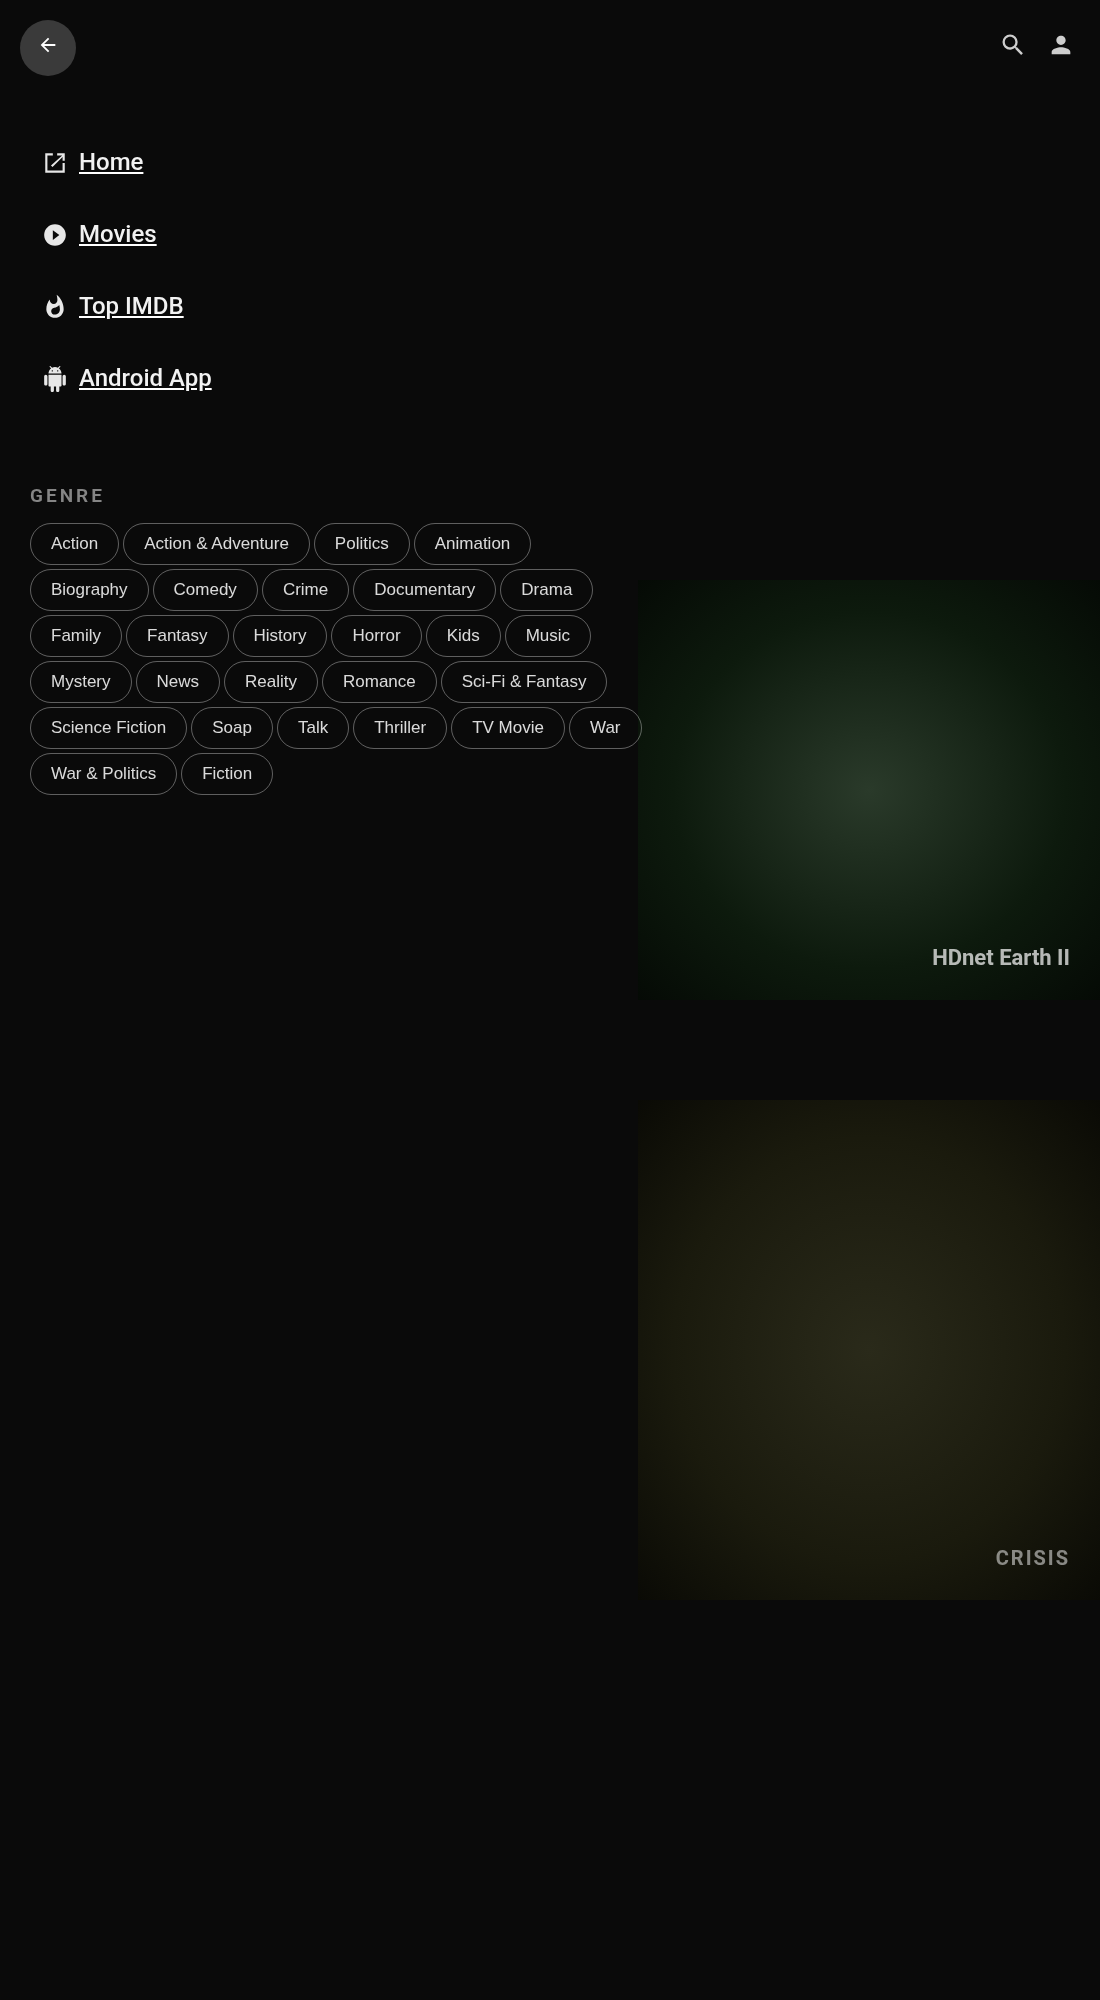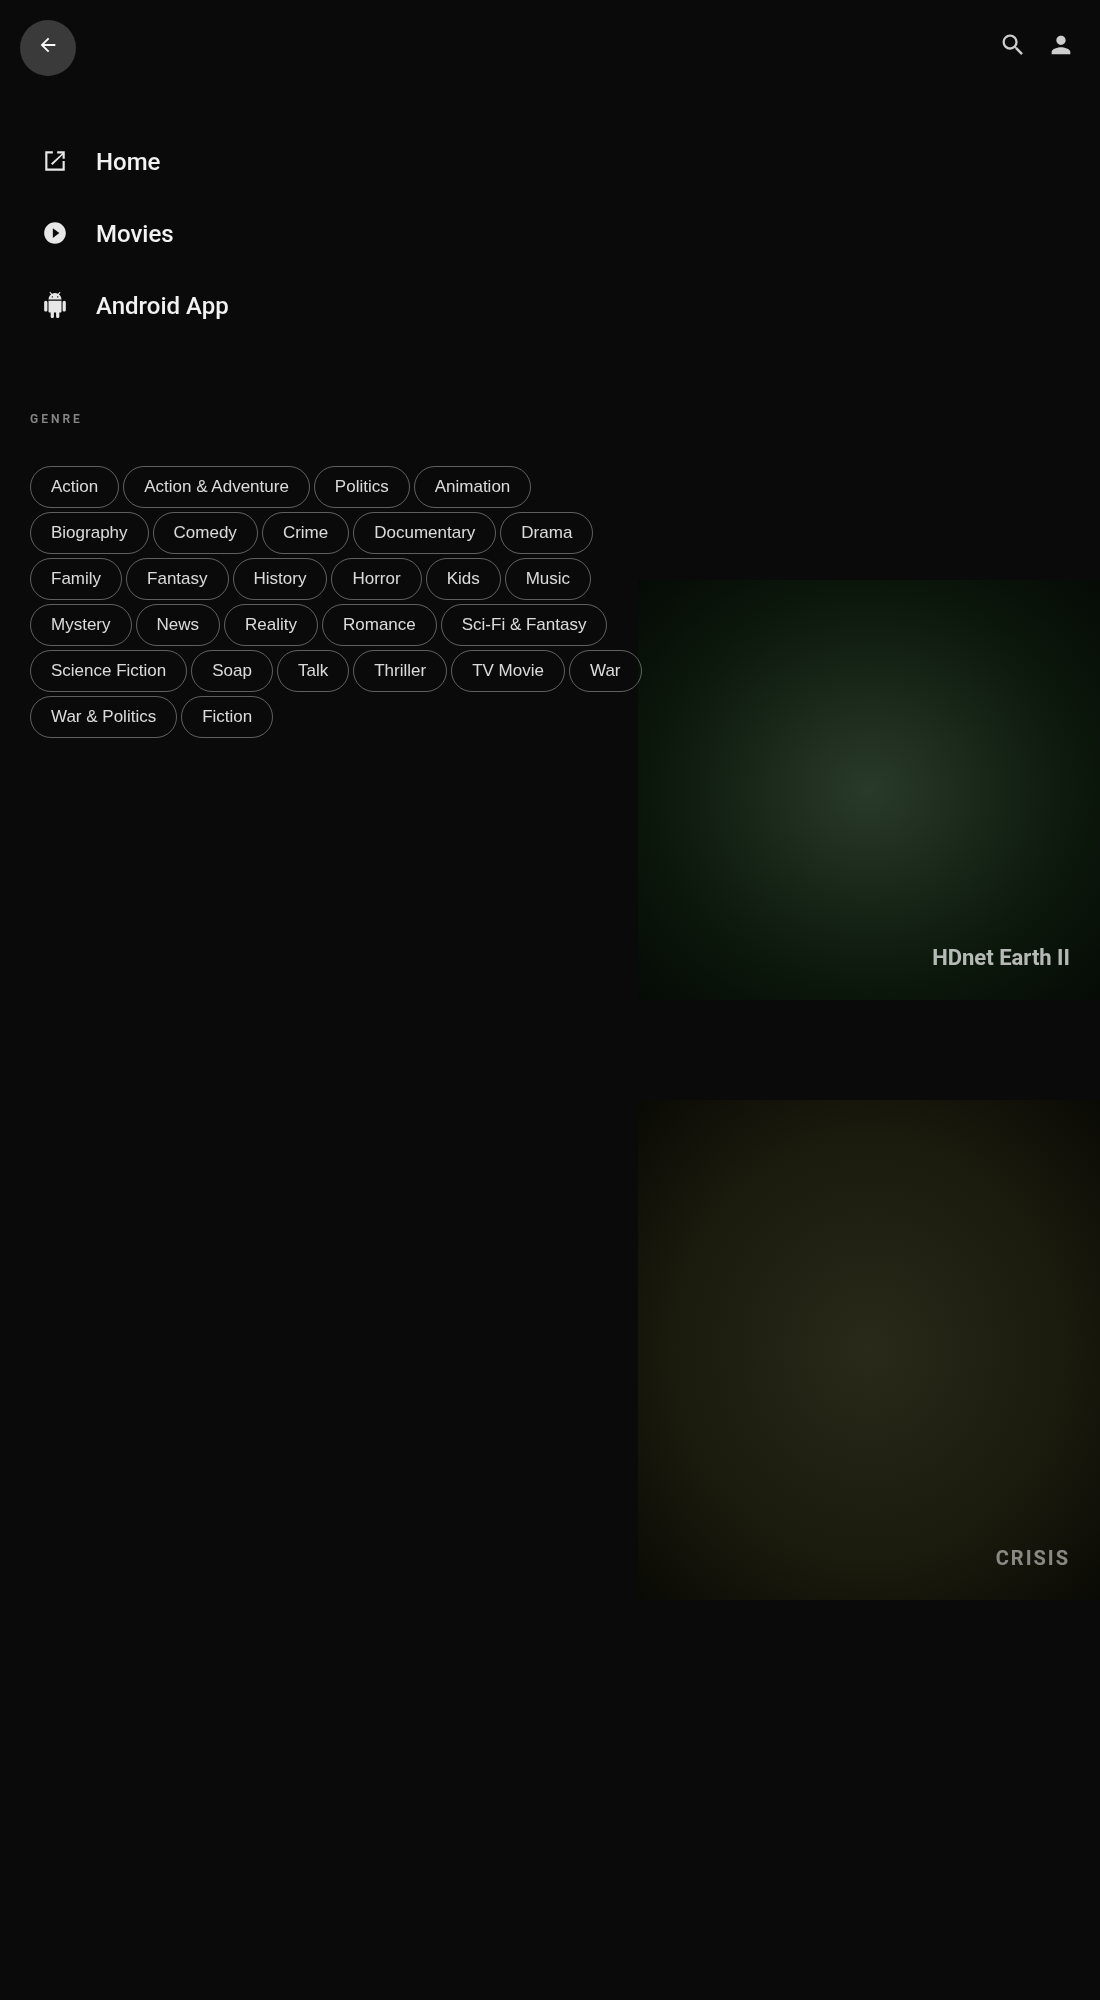--- a/index.html
+++ b/index.html
@@ -109,25 +109,26 @@
     
     .nav-menu {
       position: relative;
       z-index: 10;
       padding: 30px 30px;
       width: 58%;
     }
 
     .nav-item {
       display: flex;
-      align-items: flex-start;
-      gap: 26px;
+      align-items: flex-end;
+      gap: 9px;
       padding: 22px 10px;
       cursor: pointer;
       border-bottom: none;
+      text-decoration: underline;
     }
 
     .nav-icon {
       font-size: 22px;
       color: rgba(255,255,255,0.9);
       min-width: 30px;
       display: flex;
       align-items: center;
       justify-content: center;
     }
@@ -140,25 +141,25 @@
 
     
     .genre-section {
       position: relative;
       z-index: 10;
       padding: 40px 30px;
       width: 62%;
     }
 
     .genre-title {
-      font-size: 12px;
+      font-size: 19px;
       font-weight: 600;
       letter-spacing: 3px;
       color: rgba(255,255,255,0.5);
-      margin-bottom: 40px;
+      margin-bottom: 16px;
       text-transform: uppercase;
     }
 
     .genre-tags {
       display: flex;
       flex-wrap: wrap;
       gap: 4px;
     }
 
     .genre-tag {
@@ -223,20 +224,28 @@
     <div class="nav-item">
       <span class="nav-icon icon-svg">
         <svg width="26" height="26" viewBox="0 0 24 24" fill="rgba(255,255,255,0.9)">
           <path d="M12 2C6.48 2 2 6.48 2 12s4.48 10 10 10 10-4.48 10-10S17.52 2 12 2zm-2 14.5v-9l6 4.5-6 4.5z"></path>
         </svg>
       </span>
       <span class="nav-label">Movies</span>
     </div>
 
 
+    <div class="nav-item">
+      <span class="nav-icon icon-svg">
+        <svg width="26" height="26" viewBox="0 0 24 24" fill="rgba(255,255,255,0.9)">
+          <path d="M13.5 0.67s.74 2.65.74 4.8c0 2.06-1.35 3.73-3.41 3.73-2.07 0-3.63-1.67-3.63-3.73l.03-.36C5.21 7.51 4 10.62 4 14c0 4.42 3.58 8 8 8s8-3.58 8-8C20 8.61 17.41 3.8 13.5 0.67zM11.71 19c-1.78 0-3.22-1.4-3.22-3.14 0-1.62 1.05-2.76 2.81-3.12 1.77-.36 3.6-1.21 4.62-2.58.39 1.29.59 2.65.59 4.04 0 2.65-2.15 4.8-4.8 4.8z"></path>
+        </svg>
+      </span>
+      <span class="nav-label">Top IMDB</span>
+    </div>
 
     <div class="nav-item">
       <span class="nav-icon icon-svg">
         <svg width="26" height="26" viewBox="0 0 24 24" fill="rgba(255,255,255,0.9)">
           <path d="M6 18c0 .55.45 1 1 1h1v3.5c0 .83.67 1.5 1.5 1.5s1.5-.67 1.5-1.5V19h2v3.5c0 .83.67 1.5 1.5 1.5s1.5-.67 1.5-1.5V19h1c.55 0 1-.45 1-1V8H6v10zM3.5 8C2.67 8 2 8.67 2 9.5v7c0 .83.67 1.5 1.5 1.5S5 17.33 5 16.5v-7C5 8.67 4.33 8 3.5 8zm17 0c-.83 0-1.5.67-1.5 1.5v7c0 .83.67 1.5 1.5 1.5s1.5-.67 1.5-1.5v-7c0-.83-.67-1.5-1.5-1.5zm-4.97-5.84l1.3-1.3c.2-.2.2-.51 0-.71-.2-.2-.51-.2-.71 0l-1.48 1.48C13.85 1.23 12.95 1 12 1c-.96 0-1.86.23-2.66.63L7.85.15c-.2-.2-.51-.2-.71 0-.2.2-.2.51 0 .71l1.31 1.31C7.08 3.33 6 5.05 6 7h12c0-1.95-1.08-3.67-2.47-4.84zM10 5H9V4h1v1zm5 0h-1V4h1v1z"></path>
         </svg>
       </span>
       <span class="nav-label">Android App</span>
     </div>
 

